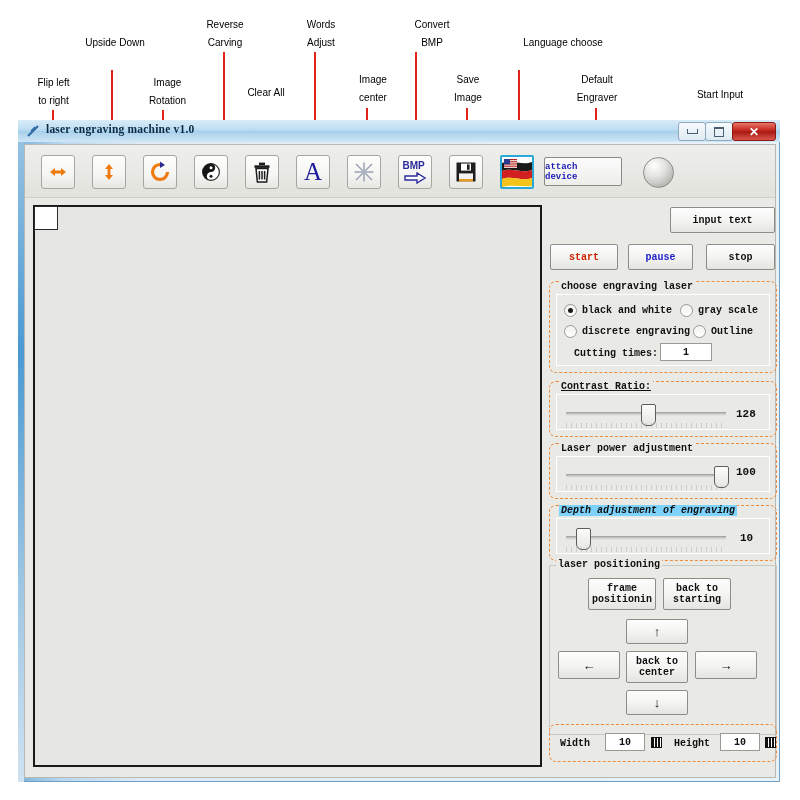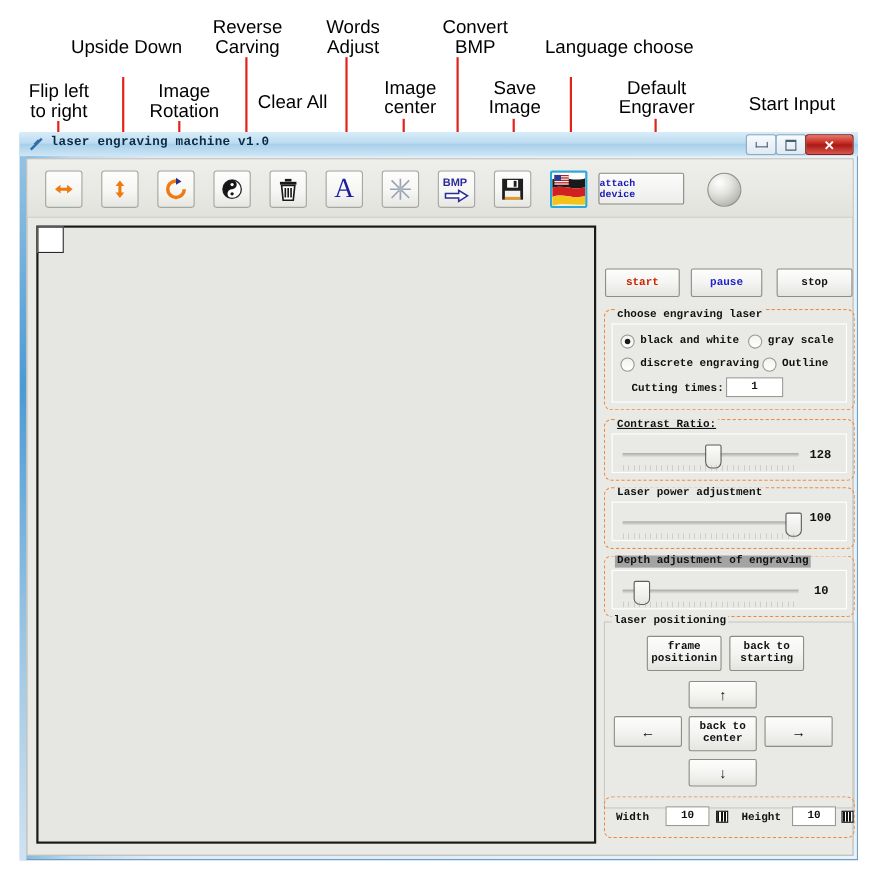--- a/index.html
+++ b/index.html
@@ -1,40 +1,40 @@
 <!DOCTYPE html>
 <html><head>
 <meta charset="utf-8">
 <style>
   html,body{margin:0;padding:0;background:#ffffff;}
   body{width:800px;height:800px;position:relative;overflow:hidden;
        font-family:"Liberation Sans",sans-serif;}
 
   
-  .anno{position:absolute;color:#000;font-size:17px;line-height:18px;
+  .anno{position:absolute;color:#000;font-size:10px;line-height:18px;
         white-space:pre;font-family:"Liberation Sans",sans-serif;}
   .anno.r{text-align:right;}
   .anno.c{text-align:center;}
   .vline{position:absolute;width:2px;background:#e2231a;}
   .hline{position:absolute;height:2px;background:#c32b20;}
 
   
   #win{position:absolute;left:18px;top:120px;width:762px;height:662px;
        box-sizing:border-box;}
   .winframe{position:absolute;inset:0;
        background:linear-gradient(to right,#7fb5dd 0%,#bcd9ee 6%,#dfeaf4 16%,#eaf2f9 100%);
        border:1px solid #6f9ec4;border-radius:2px 2px 0 0;}
   .winleftfade{position:absolute;left:0;top:0;width:6px;height:100%;
        background:linear-gradient(to bottom,#9cc6e4,#4b9ad4 35%,#9cc6e4 70%,#cfe2f1);}
 
   .titlebar{position:absolute;left:0;top:0;right:0;height:22px;
        background:linear-gradient(to bottom,#d9ecf8 0%,#bddcf1 45%,#a8d0ea 52%,#cfe6f6 100%);}
   .titleicon{position:absolute;left:8px;top:3px;width:16px;height:16px;}
   .titletext{position:absolute;left:28px;top:3px;font-size:11.5px;color:#0b2a45;
-       font-weight:bold;font-family:Liberation Mono, monospace;letter-spacing:.2px;}
+       font-weight:bold;font-family:Liberation Serif, serif;letter-spacing:.2px;}
   .wbtns{position:absolute;right:4px;top:2px;display:flex;}
   .wbtn{width:26px;height:17px;border:1px solid #8fa9bd;border-radius:3px;
        background:linear-gradient(to bottom,#f6fbfe,#dfeaf2);margin-left:-1px;
        display:flex;align-items:center;justify-content:center;}
   .wbtn .gl{font-size:9px;color:#33475a;font-family:"Liberation Sans",sans-serif;}
   .wbtn.mn .gl{display:block;width:9px;height:4px;border:1px solid #4a5f72;border-top:none;}
   .wbtn.mx .gl{display:block;width:8px;height:7px;border:1px solid #4a5f72;border-top:2px solid #4a5f72;}
   .wbtn.cl{width:42px;background:linear-gradient(to bottom,#e8766a,#c1241c 45%,#a81a14 52%,#d9564c);
        border:1px solid #8d1812;border-radius:3px;}
   .wbtn.cl .gl{color:#fff;font-size:12px;font-weight:bold;}
@@ -320,20 +320,23 @@
 
       <div class="knob"></div>
     </div>
 
     <div class="canvas">
       <div class="handle"></div>
     </div>
 
     <div class="rp">
 
+      <div class="pbtn" style="left:124px;top:4px;width:105px;height:26px;">
+        <span>input text</span>
+      </div>
 
       <div class="pbtn red" style="left:4px;top:41px;width:68px;height:26px;">
         <span>start</span>
       </div>
       <div class="pbtn blue" style="left:82px;top:41px;width:65px;height:26px;">
         <span>pause</span>
       </div>
       <div class="pbtn" style="left:160px;top:41px;width:69px;height:26px;">
         <span>stop</span>
       </div>
@@ -378,21 +381,21 @@
         <div class="ginner"></div>
         <div class="gtitle" style="background:#e9e9e5;">Laser power adjustment</div>
         <div class="strack" style="left:16px;top:30px;width:160px;"></div>
         <div class="sthumb" style="left:164px;top:22px;"></div>
         <div class="sticks" style="left:16px;top:41px;width:160px;opacity:.35;"></div>
         <div class="sval" style="left:186px;top:22px;">100</div>
       </div>
 
       <div class="group" style="left:3px;top:302px;width:228px;height:56px;">
         <div class="ginner"></div>
-        <div class="gtitle" style="background:#a3a3a3;">Depth adjustment of engraving</div>
+        <div class="gtitle" style="background:#7dd3fc;font-style:italic;">Depth adjustment of engraving</div>
         <div class="strack" style="left:16px;top:30px;width:160px;"></div>
         <div class="sthumb" style="left:26px;top:22px;"></div>
         <div class="sticks" style="left:16px;top:41px;width:160px;opacity:.35;"></div>
         <div class="sval" style="left:190px;top:26px;">10</div>
       </div>
 
       <div class="group" style="left:3px;top:362px;width:228px;height:170px;border-style:solid;border-width:1px;border-color:#c9c9c4;border-radius:0;">
         <div class="gtitle" style="left:6px;top:-7px;background:#e9e9e5;">laser positioning</div>
 
         <div class="pbtn" style="left:38px;top:12px;width:68px;height:32px;">

